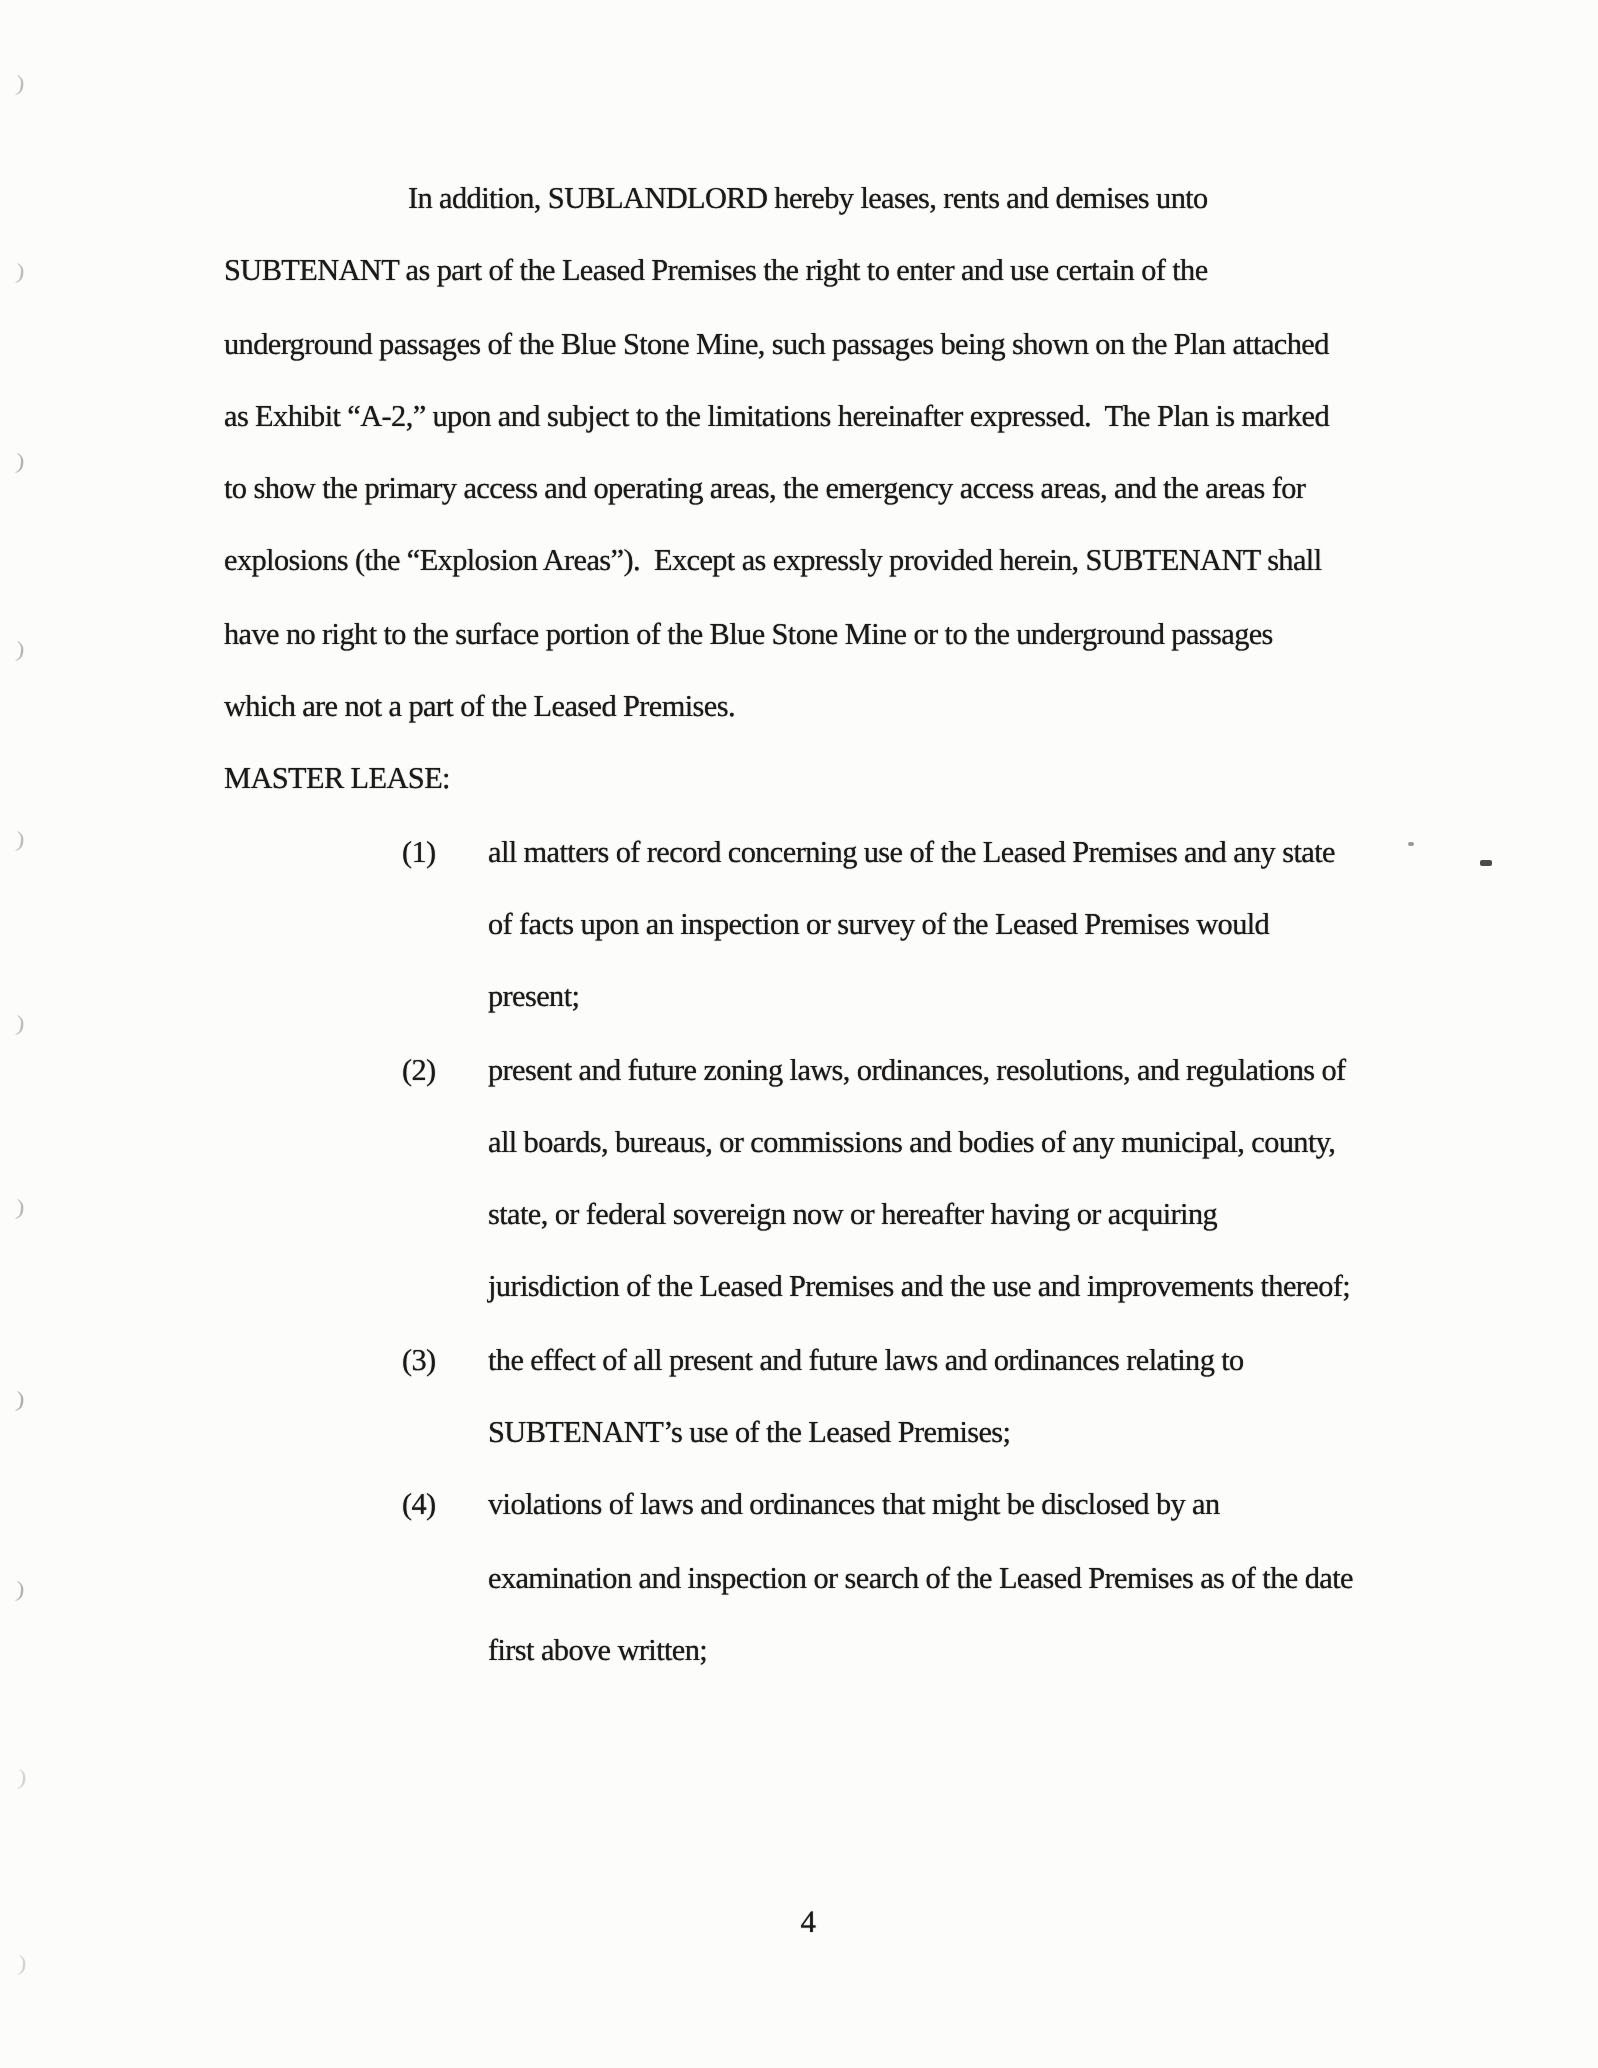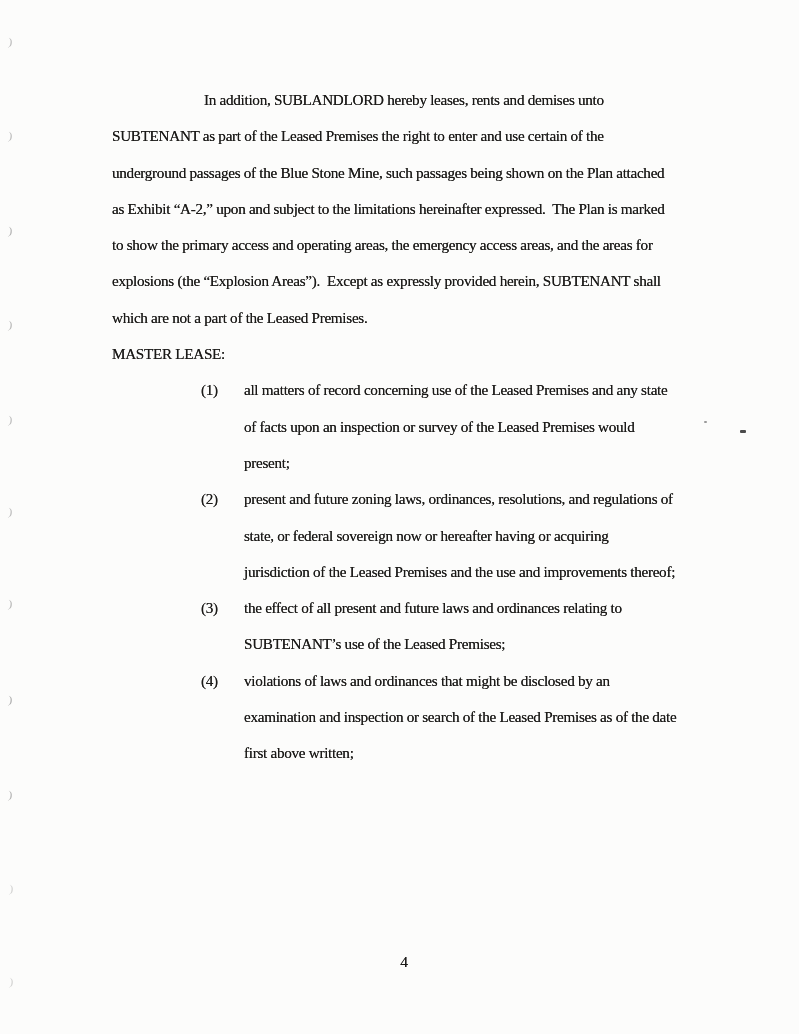--- a/index.html
+++ b/index.html
@@ -93,37 +93,39 @@
 
   <div class="doc">
 
     <div>
       <div class="ln indent">In addition, SUBLANDLORD hereby leases, rents and demises unto</div>
       <div class="ln">SUBTENANT as part of the Leased Premises the right to enter and use certain of the</div>
       <div class="ln">underground passages of the Blue Stone Mine, such passages being shown on the Plan attached</div>
       <div class="ln">as Exhibit “A-2,” upon and subject to the limitations hereinafter expressed.  The Plan is marked</div>
       <div class="ln">to show the primary access and operating areas, the emergency access areas, and the areas for</div>
       <div class="ln">explosions (the “Explosion Areas”).  Except as expressly provided herein, SUBTENANT shall</div>
+      <div class="ln">have no right to the surface portion of the Blue Stone Mine or to the underground passages</div>
       <div class="ln">which are not a part of the Leased Premises.</div>
     </div>
 
     <div>
       <div class="ln">MASTER LEASE:</div>
     </div>
 
     <div class="item">
       <span class="num">(1)</span>
       <div class="ln">all matters of record concerning use of the Leased Premises and any state</div>
       <div class="ln">of facts upon an inspection or survey of the Leased Premises would</div>
       <div class="ln">present;</div>
     </div>
 
     <div class="item">
       <span class="num">(2)</span>
       <div class="ln">present and future zoning laws, ordinances, resolutions, and regulations of</div>
+      <div class="ln">all boards, bureaus, or commissions and bodies of any municipal, county,</div>
       <div class="ln">state, or federal sovereign now or hereafter having or acquiring</div>
       <div class="ln">jurisdiction of the Leased Premises and the use and improvements thereof;</div>
     </div>
 
     <div class="item">
       <span class="num">(3)</span>
       <div class="ln">the effect of all present and future laws and ordinances relating to</div>
       <div class="ln">SUBTENANT’s use of the Leased Premises;</div>
     </div>
 

